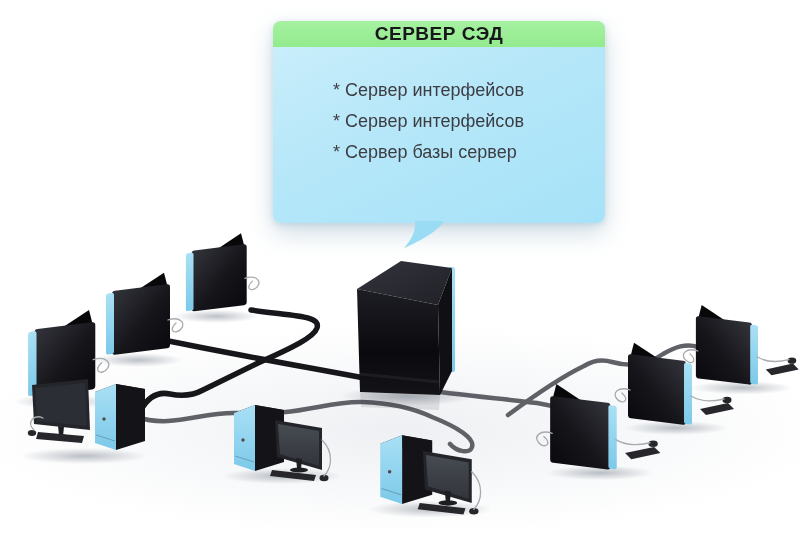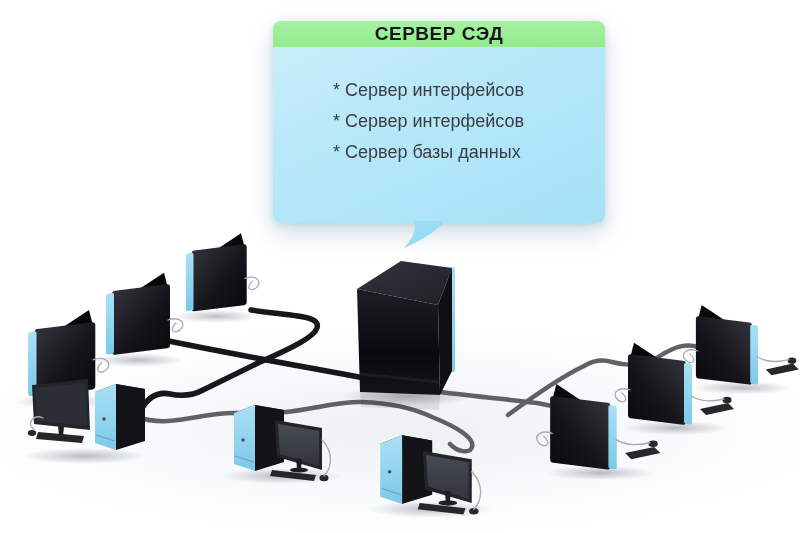--- a/index.html
+++ b/index.html
@@ -200,20 +200,20 @@
     <path d="M12,58 c-8,-8 0,-16 9,-12" stroke="#a7aaaf" stroke-width="1.3" fill="none" stroke-linecap="round"></path>
         </g>
       </g>
   </svg>
 
   <div class="callout">
     <div class="callout-header">СЕРВЕР СЭД</div>
     <ul class="callout-list" id="callout-list">
         <li>* Сервер интерфейсов</li>
         <li>* Сервер интерфейсов</li>
-        <li>* Сервер базы данных</li>
+        <li>* Сервер базы сервер</li>
       </ul>
     <svg class="callout-tail" width="46" height="30">
       <path d="M12,0 C13,11 8,19 1,27 C18,20 36,9 41,0 Z" fill="#9bdcf5"></path>
     </svg>
   </div>
 
 </div>
 
 </body></html>

